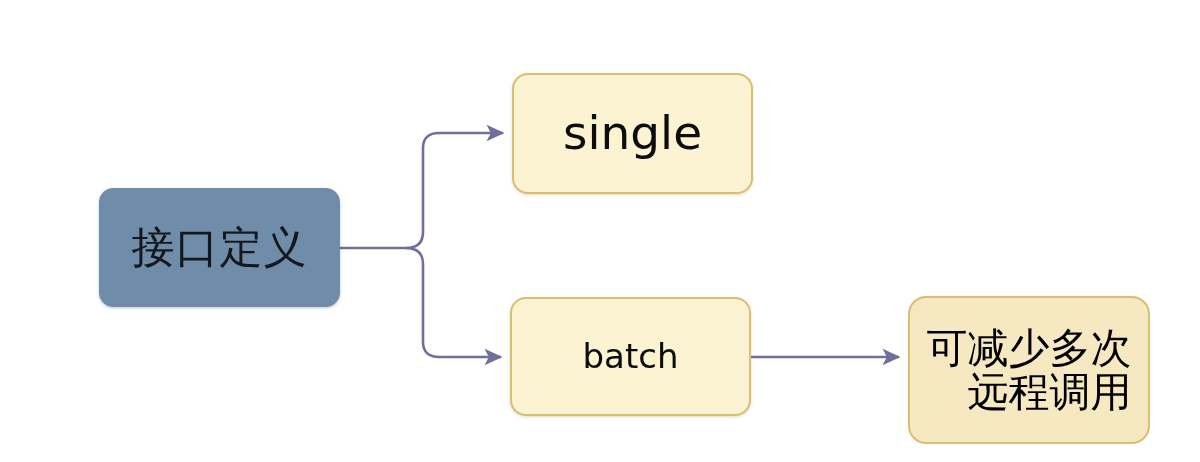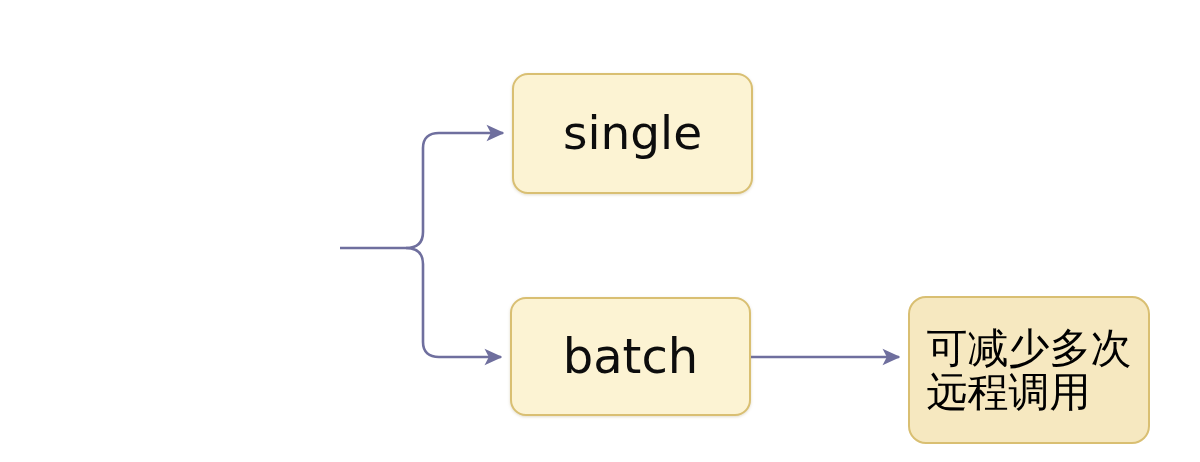--- a/index.html
+++ b/index.html
@@ -25,21 +25,21 @@
     width: 1200px;
     height: 462px;
     pointer-events: none;
   }
   .node {
     position: absolute;
     box-sizing: border-box;
     display: flex;
     align-items: center;
     justify-content: center;
-    text-align: left;
+    text-align: right;
     line-height: 1.06;
   }
   .node-root {
     left: 99px;
     top: 188px;
     width: 241px;
     height: 119px;
     background: #6f8da9;
     border: 1px solid #6f8da9;
     border-radius: 14px;
@@ -62,21 +62,21 @@
     width: 241px;
     height: 121px;
     font-size: 47px;
     font-family: "DejaVu Sans", "Liberation Sans", sans-serif;
   }
   .node-batch {
     left: 510px;
     top: 297px;
     width: 241px;
     height: 119px;
-    font-size: 48px;
+    font-size: 34px;
     font-family: "DejaVu Sans", "Liberation Sans", sans-serif;
   }
   .node-note {
     left: 908px;
     top: 296px;
     width: 242px;
     height: 148px;
     background: #f6e8c0;
     border: 2px solid #d9bf72;
     border-radius: 18px;
@@ -104,20 +104,23 @@
 
     <path d="M 340 248 L 406 248" fill="none" stroke="#6f6f9e" stroke-width="2.6" stroke-linecap="butt"></path>
 
     <path d="M 406 248 C 418 248 423 242 423 232 L 423 148 C 423 138 429 133 439 133 L 503 133" fill="none" stroke="#6f6f9e" stroke-width="2.6" stroke-linecap="butt" marker-end="url(#arrowhead)"></path>
 
     <path d="M 406 248 C 418 248 423 254 423 264 L 423 342 C 423 352 429 357 439 357 L 501 357" fill="none" stroke="#6f6f9e" stroke-width="2.6" stroke-linecap="butt" marker-end="url(#arrowhead)"></path>
 
     <path d="M 751 357 L 899 357" fill="none" stroke="#6f6f9e" stroke-width="2.6" stroke-linecap="butt" marker-end="url(#arrowhead)"></path>
   </svg>
 
+  <div class="node node-root">
+    <span class="node-label">接口定义</span>
+  </div>
 
   <div class="node node-leaf node-single">
     <span class="node-label">single</span>
   </div>
 
   <div class="node node-leaf node-batch">
     <span class="node-label">batch</span>
   </div>
 
   <div class="node node-note">

